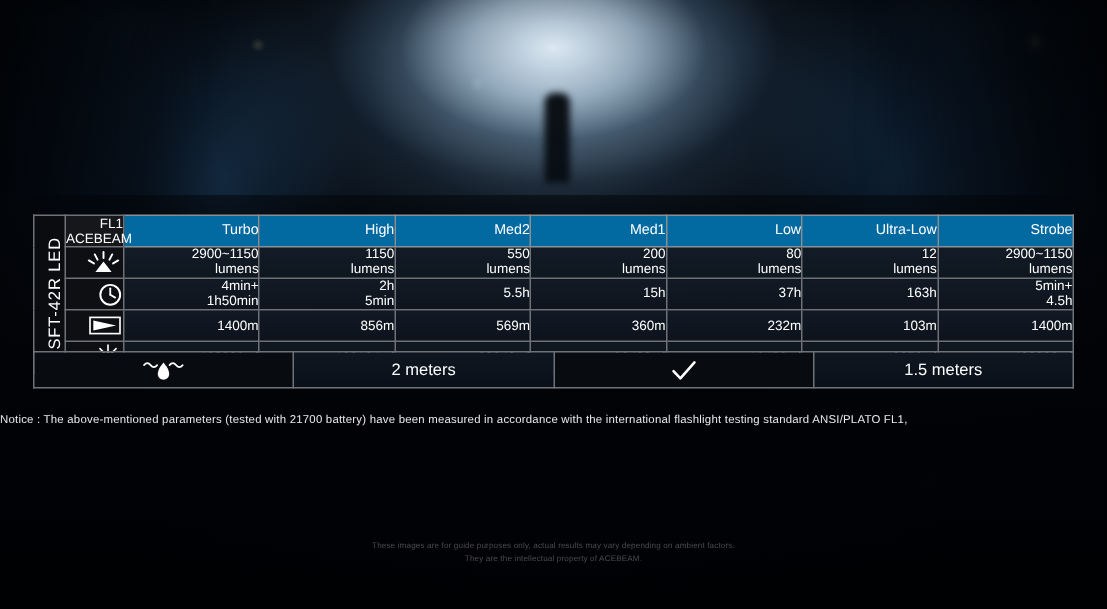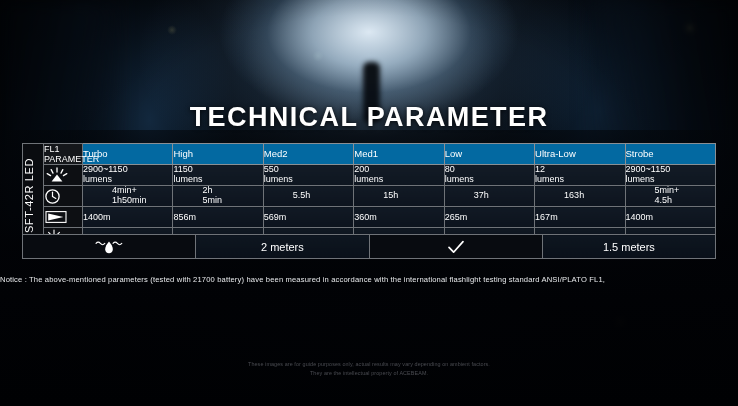--- a/index.html
+++ b/index.html
@@ -92,21 +92,21 @@
   .spec-table {
     position: absolute;
     left: 22px; top: 143px;
     width: 694px;
     border-collapse: collapse;
     table-layout: fixed;
   }
   .spec-table td, .spec-table th {
     border: 1px solid #6f7378;
     padding: 0;
-    text-align: left;
+    text-align: right;
     vertical-align: middle;
     color: #ffffff;
     font-size: 9px;
     font-family: "Liberation Sans", sans-serif;
     line-height: 1.12;
     margin-top: 24px;
   }
   .col-led {
     width: 20px;
     background: #0a0c10;
@@ -207,31 +207,30 @@
 
 <div id="stage">
 
   <div class="bg-photo"></div>
   <div class="bg-tree-l"></div>
   <div class="bg-tree-r"></div>
   <div class="bg-figure"></div>
   <div class="bg-vignette"></div>
   <div class="bg-dark-band"></div>
 
-  <div class="title">TECHNICAL PARAMETER</div>
 
   <table class="spec-table">
     <tbody>
         <tr>
       <td class="col-led" rowspan="5">
         <span class="led-label">SFT-42R LED</span>
       </td>
       <td class="col-fl1 fl1-head">
         <span>FL1</span><br>
-        <span>PARAMETER</span>
+        <span>ACEBEAM</span>
       </td>
       <th class="mode-head">Turbo</th>
       <th class="mode-head">High</th>
       <th class="mode-head">Med2</th>
       <th class="mode-head">Med1</th>
       <th class="mode-head">Low</th>
       <th class="mode-head">Ultra-Low</th>
       <th class="mode-head">Strobe</th>
     </tr>
 
@@ -278,22 +277,22 @@
       <td class="icon-cell">
         <svg class="ico" width="24" height="14" viewBox="0 0 24 14" aria-hidden="true">
           <rect x="2" y="1.6" width="20" height="10.8" fill="none" stroke="#ffffff" stroke-width="1.1"></rect>
           <path d="M4.2 3.6 L19.4 7 L4.2 10.4 Z" fill="#ffffff"></path>
         </svg>
       </td>
       <td class="data">1400m</td>
       <td class="data">856m</td>
       <td class="data">569m</td>
       <td class="data">360m</td>
-      <td class="data">265m</td>
-      <td class="data">167m</td>
+      <td class="data">232m</td>
+      <td class="data">103m</td>
       <td class="data">1400m</td>
     </tr>
 
     <tr class="r4">
       <td class="icon-cell">
         <svg class="ico" width="20" height="18" viewBox="0 0 20 18" aria-hidden="true">
           <g stroke="#ffffff" stroke-width="1.1" stroke-linecap="round">
             <line x1="10" y1="1" x2="10" y2="16.6"></line>
             <line x1="2.2" y1="8.8" x2="17.8" y2="8.8"></line>
             <line x1="4.6" y1="3.4" x2="15.4" y2="14.2"></line>

